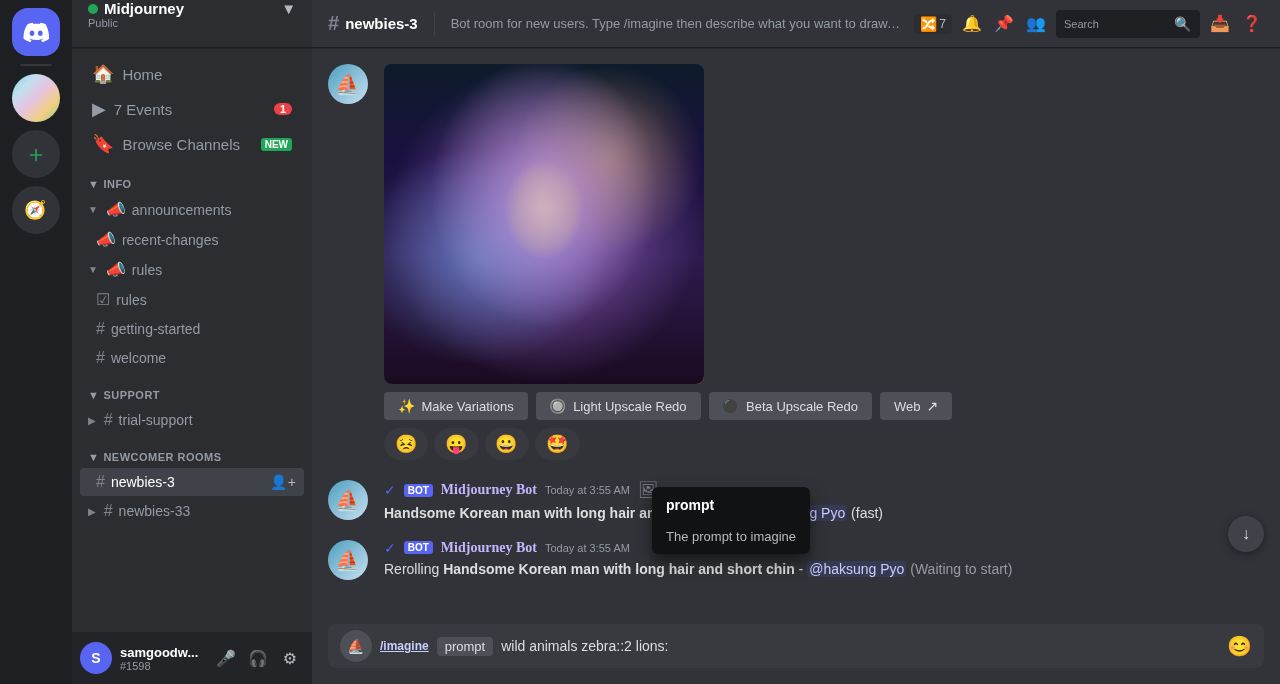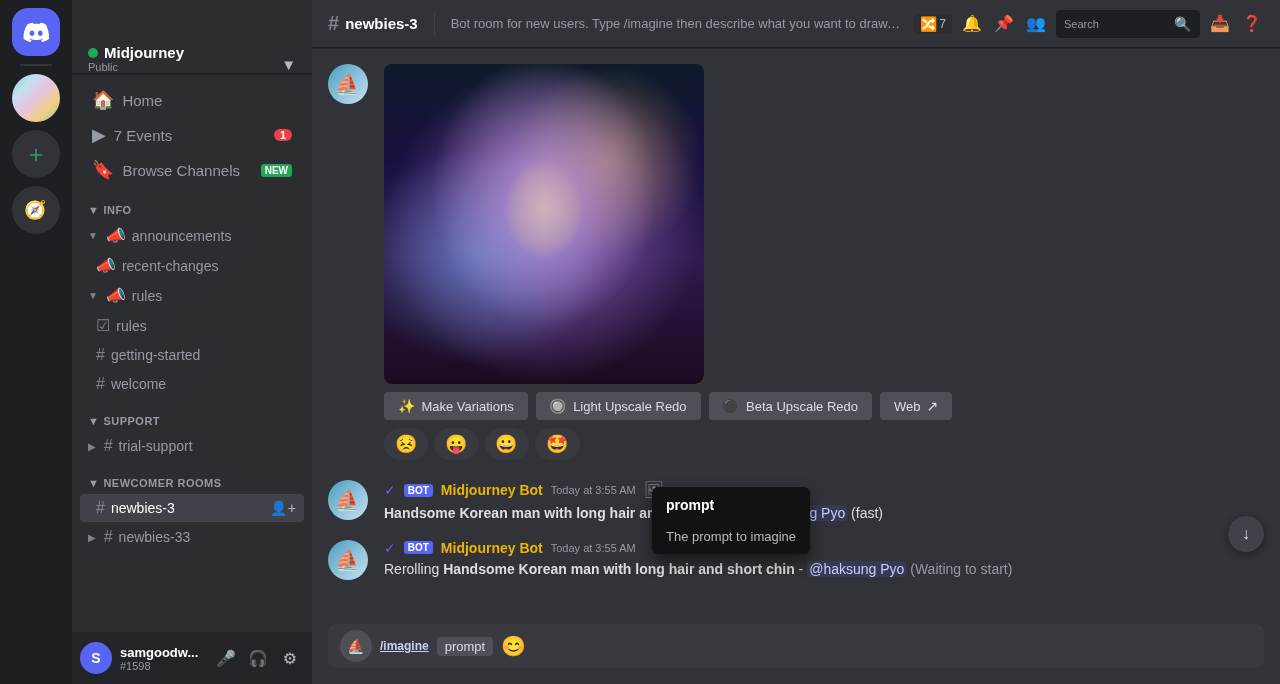--- a/index.html
+++ b/index.html
@@ -75,29 +75,28 @@
       width: 240px;
       background: #2b2d31;
       display: flex;
       flex-direction: column;
       flex-shrink: 0;
     }
     .sidebar-header {
       height: 48px;
       padding: 0 16px;
       display: flex;
-      align-items: flex-end;
+      align-items: flex-start;
       justify-content: space-between;
       border-bottom: 1px solid #1e1f22;
       box-shadow: 0 1px 0 rgba(0,0,0,0.2);
       font-weight: 600;
       font-size: 15px;
       color: #fff;
       cursor: pointer;
-      margin-top: 26px;
     }
     .sidebar-header-status {
       display: flex;
       align-items: center;
       gap: 6px;
     }
     .status-dot {
       width: 10px;
       height: 10px;
       border-radius: 50%;
@@ -300,21 +299,21 @@
       display: flex;
       align-items: center;
       justify-content: center;
       font-size: 20px;
       color: white;
     }
 
     .message-content { flex: 1; min-width: 0; }
     .message-header { display: flex; align-items: center; gap: 8px; margin-bottom: 4px; }
     .message-author { font-weight: 600; font-size: 14px; color: #fff; }
-    .message-author.bot-name { color: #eab308; }
+    .message-author.bot-name { color: #c4b5fd; font-family: Liberation Serif, serif; }
     .bot-badge {
       background: #5865f2;
       color: white;
       font-size: 10px;
       font-weight: 700;
       padding: 1px 4px;
       border-radius: 3px;
     }
     .verified-badge {
       color: #5865f2;
@@ -738,16 +737,17 @@
     </div>
   </div>
 
   <div class="input-area">
     <div class="input-bar">
       <div class="input-prefix-icon">
         <span>⛵</span>
       </div>
       <span class="input-command">/imagine</span>
       <span class="input-tag">prompt</span>
+      <input class="input-text" type="text" value="wild animals zebra::2 lions:" style="">
       <span class="input-emoji">😊</span>
     </div>
   </div>
 </div>
 
 </body></html>

